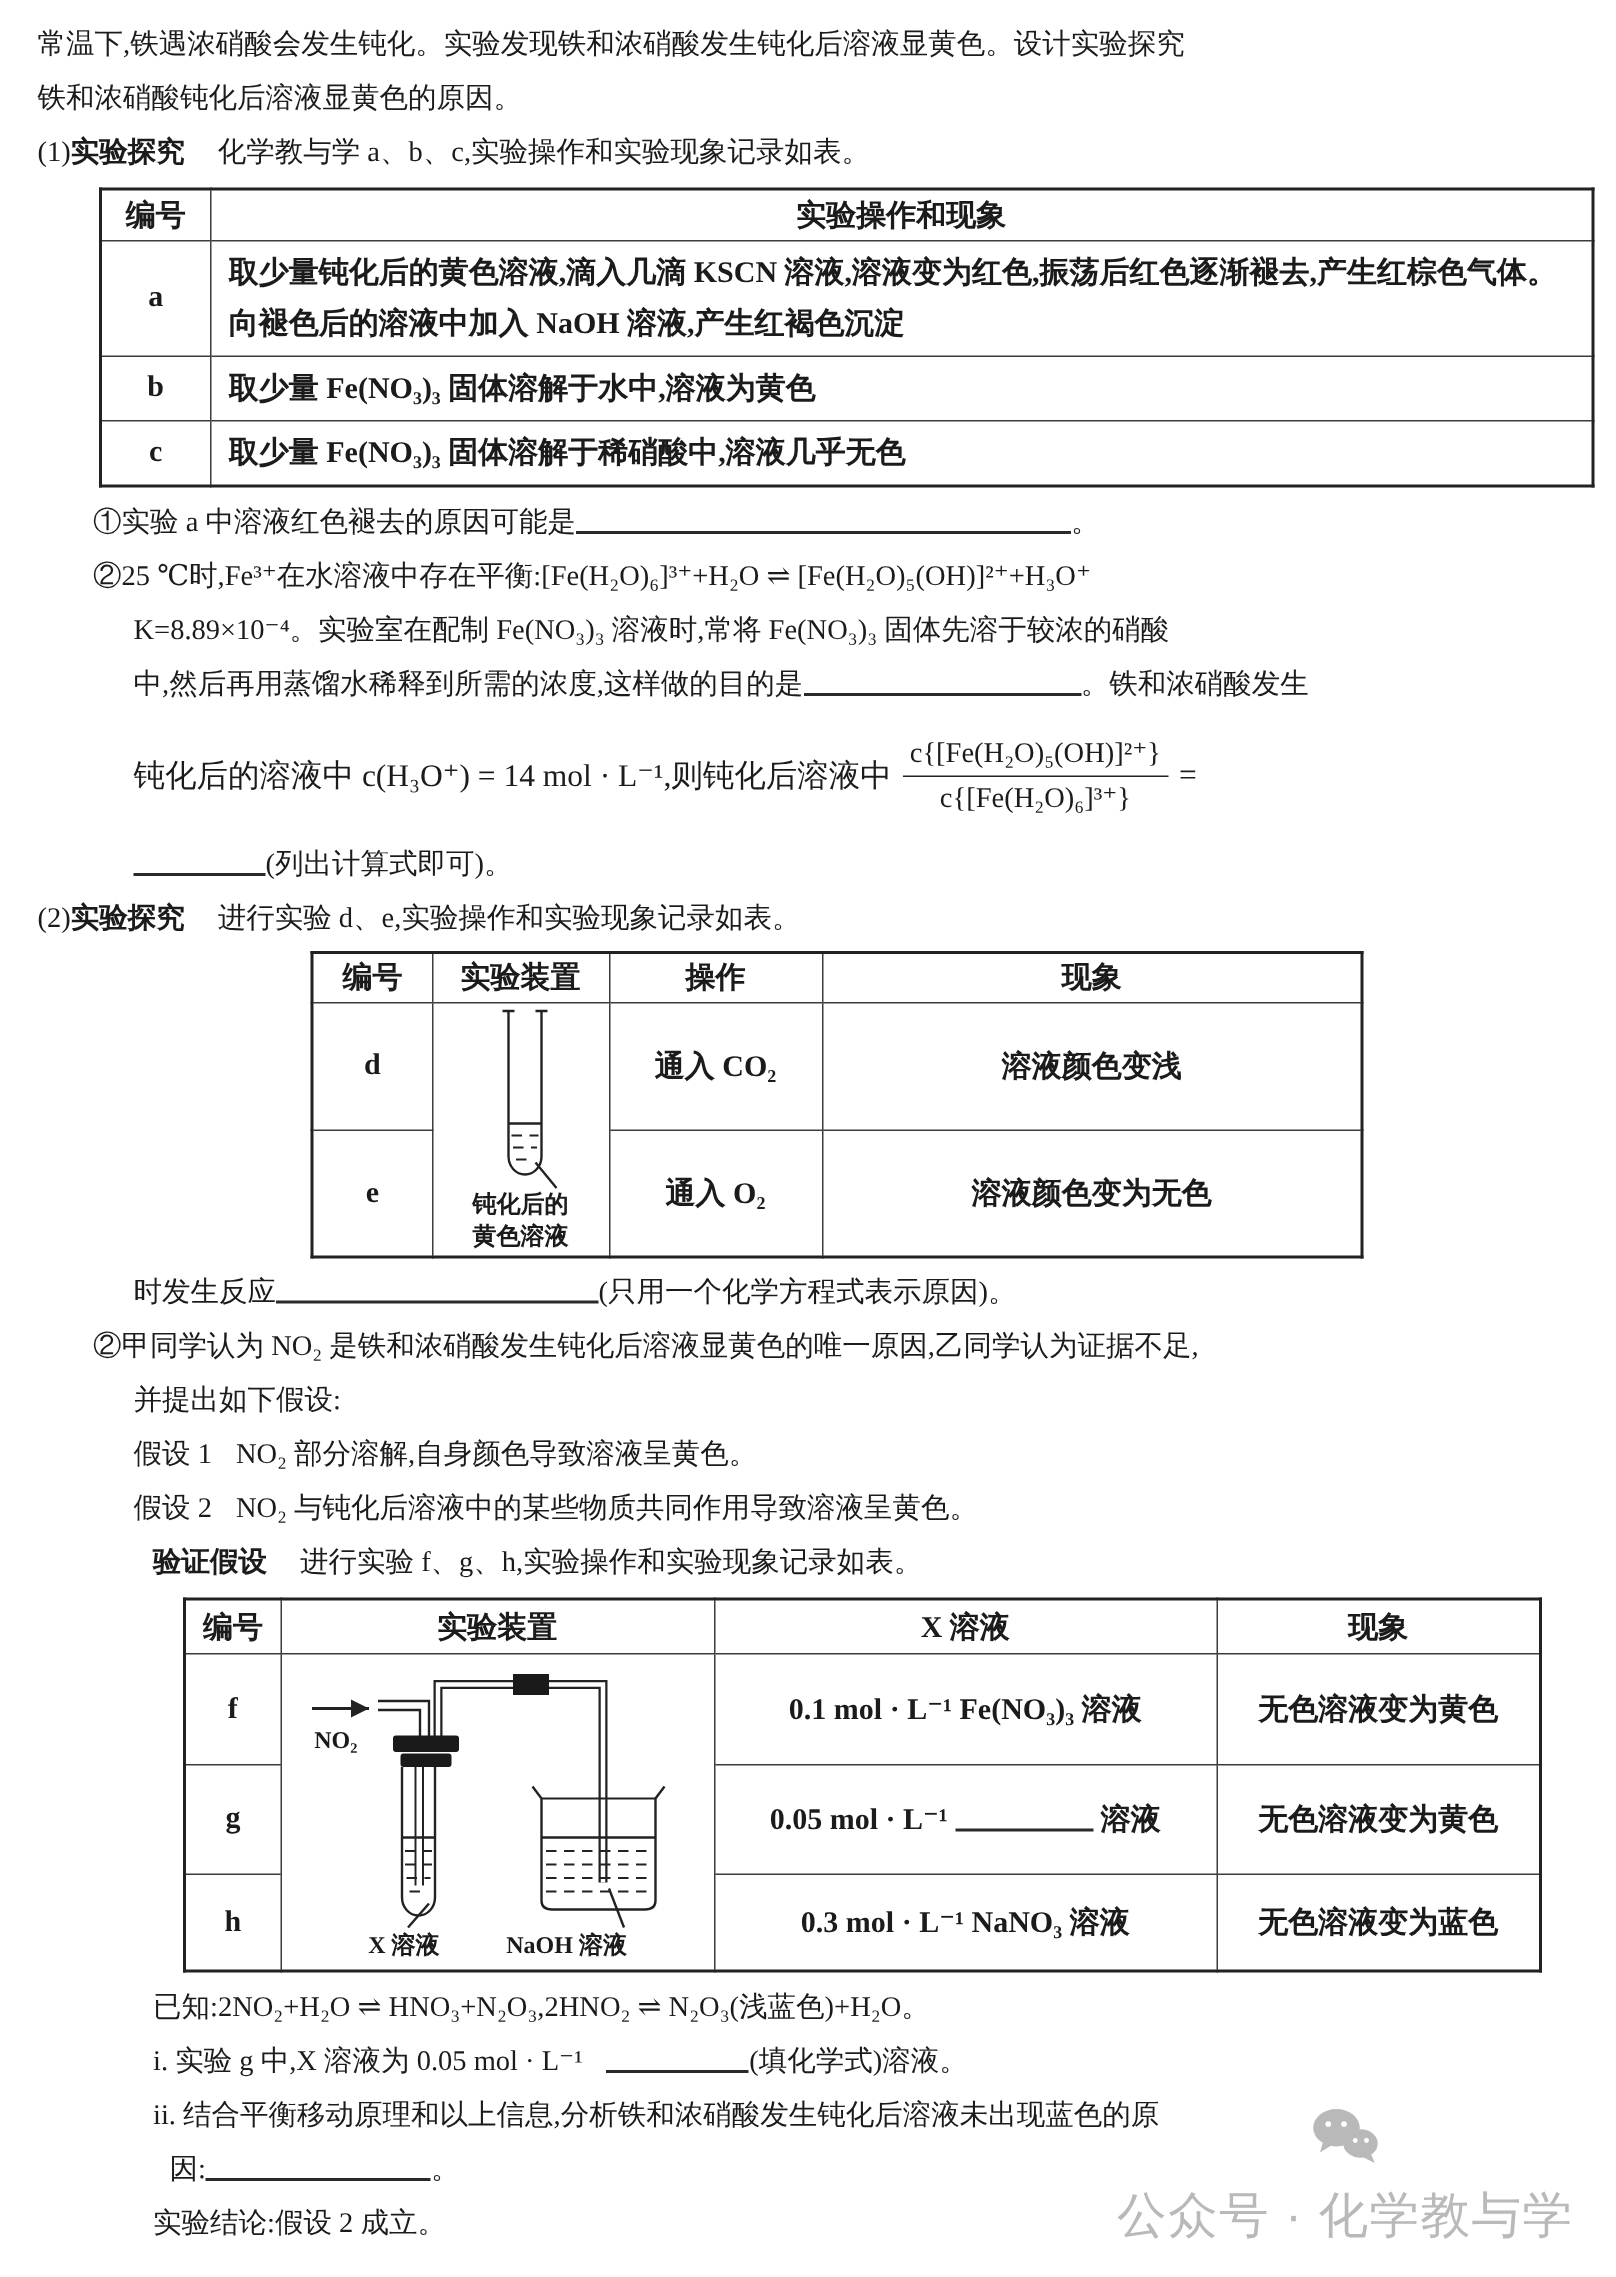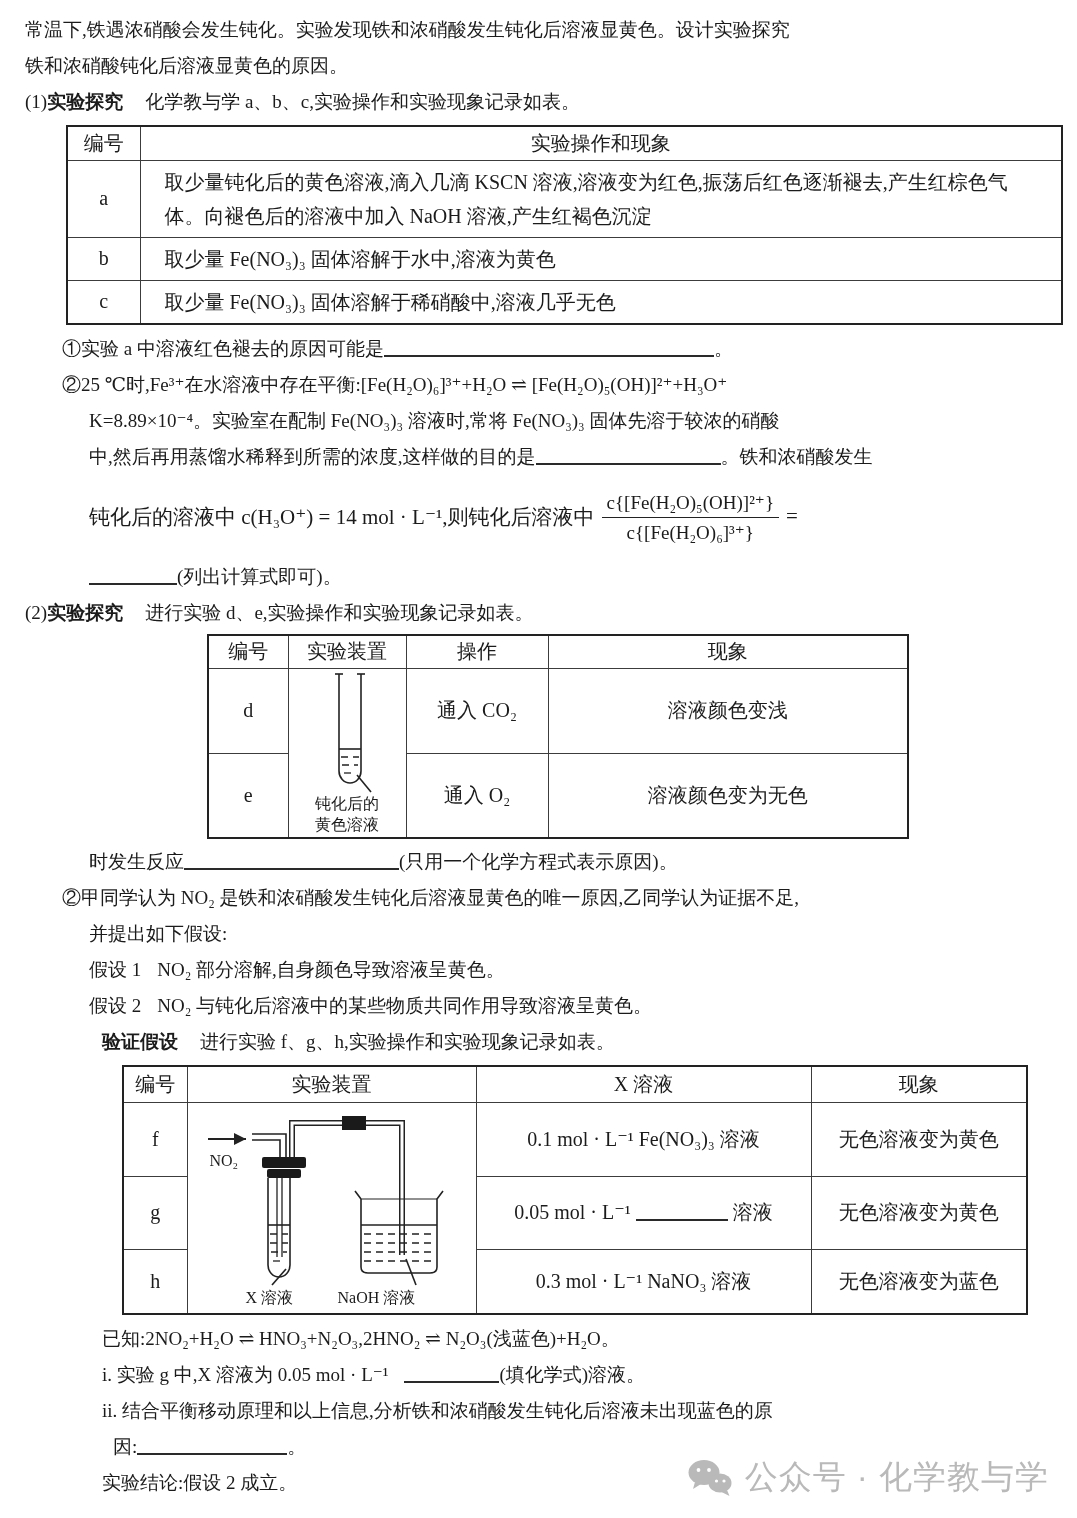--- a/index.html
+++ b/index.html
@@ -10,24 +10,24 @@
     font-family:"Liberation Serif","DejaVu Serif",serif;
     padding:12px 20px 0 25px;
   }
   .ln { font-size:19px; line-height:36px; white-space:nowrap; }
   .bold { font-weight:700; }
   .gap1 { display:inline-block; width:22px; }
   .gap2 { display:inline-block; width:16px; }
   .blank { display:inline-block; border-bottom:2px solid #2a2a2a; height:1.05em; vertical-align:-2px; }
   table { border-collapse:collapse; table-layout:fixed; }
   .t { border:2px solid #222; }
-  .t td, .t th { border:1px solid #3c3c3c; font-size:20px; font-weight:400; vertical-align:middle; }
+  .t td, .t th { border:1px solid #3c3c3c; font-size:20px; font-weight:700; vertical-align:middle; }
   .t th { text-align:center; }
   .cell-id { text-align:center; }
-  .cell-text { text-align:left; padding:4px 24px; line-height:34px; }
+  .cell-text { text-align:left; padding:4px 12px; line-height:34px; }
   .cell-center { text-align:center; }
   
   .t1 { width:997px; margin:5px 0 6px 41px; }
   .t1 .c1 { width:73px; }
   
   .t2 { width:702px; margin:3px 0 5px 182px; }
   
   .t3 { width:906px; margin:5px 0 6px 97px; }
   
   .fracline { display:flex; align-items:center; height:84px; white-space:nowrap; }
@@ -38,21 +38,21 @@
   .app2 { position:relative; width:100%; height:168px; }
   .app2 svg { position:absolute; left:50%; top:2px; transform:translateX(-50%); }
   .app2-label { position:absolute; left:0; right:0; bottom:2px; text-align:center; font-size:16px; line-height:21px; }
   .app3 { position:relative; width:100%; height:210px; }
   .app3 svg { position:absolute; left:6px; top:4px; }
   .app3 .lbl { position:absolute; font-size:16px; line-height:19px; white-space:nowrap; }
   .lbl-no2 { left:22px; top:48px; }
   .lbl-x { left:58px; bottom:6px; }
   .lbl-naoh { left:150px; bottom:6px; }
   .watermark { position:absolute; right:28px; bottom:18px; display:flex; align-items:center; gap:12px;
-    color:#b9b9b9; font-family:"Liberation Sans","DejaVu Sans",sans-serif; font-size:33px; letter-spacing:1px; }
+    color:#b9b9b9; font-family:"Liberation Sans","DejaVu Sans",sans-serif; font-size:33px; letter-spacing:1px;flex-direction:column; }
   .ml37 { margin-left:37px; }
   .ml64 { margin-left:64px; }
   .ml63 { margin-left:77px; }
   .ml88 { margin-left:88px; }
   .tube-stroke { stroke:#222; stroke-width:1.6; fill:none; }
   .dash { stroke:#222; stroke-width:1.3; stroke-dasharray:7 5; fill:none; }
 </style>
 </head>
 <body>
 

